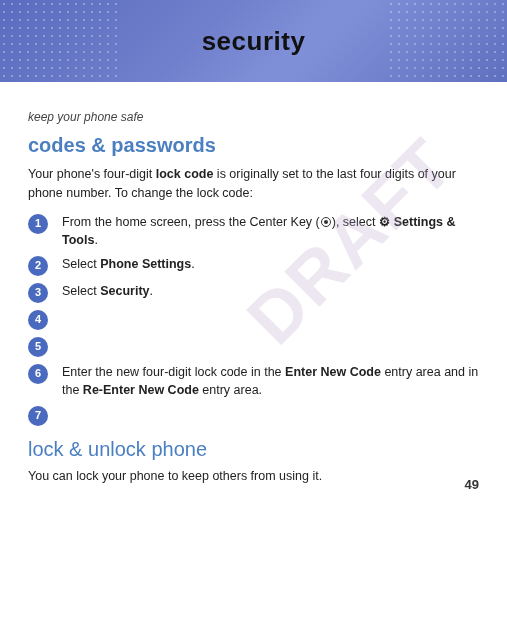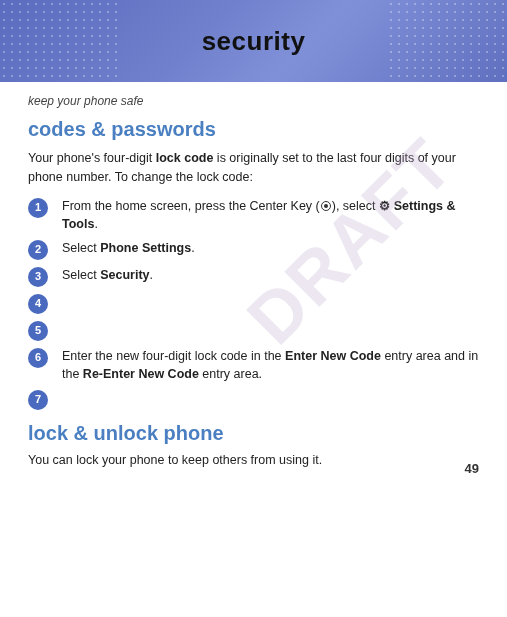--- a/index.html
+++ b/index.html
@@ -57,20 +57,21 @@
     .content {
       padding: 12px 28px 16px 28px;
       position: relative;
     }
 
     .subtitle {
       font-style: italic;
       font-size: 12px;
       color: #444;
       margin-bottom: 10px;
+      margin-top: 16px;
     }
 
     
     .section-heading {
       font-size: 20px;
       font-weight: bold;
       color: #4a7fc1;
       margin-bottom: 8px;
     }
 
@@ -116,21 +117,21 @@
       flex: 1;
       margin-left: 6px;
     }
 
     
     .bold { font-weight: bold; text-align: right; }
 
     
     .section2-heading {
       font-size: 20px;
-      font-weight: bold;
+      font-weight: normal;
       color: #4a7fc1;
       margin-bottom: 6px;
       margin-top: 4px;
     }
 
     .section2-text {
       font-size: 12.5px;
       color: #222;
       line-height: 1.5;
     }

